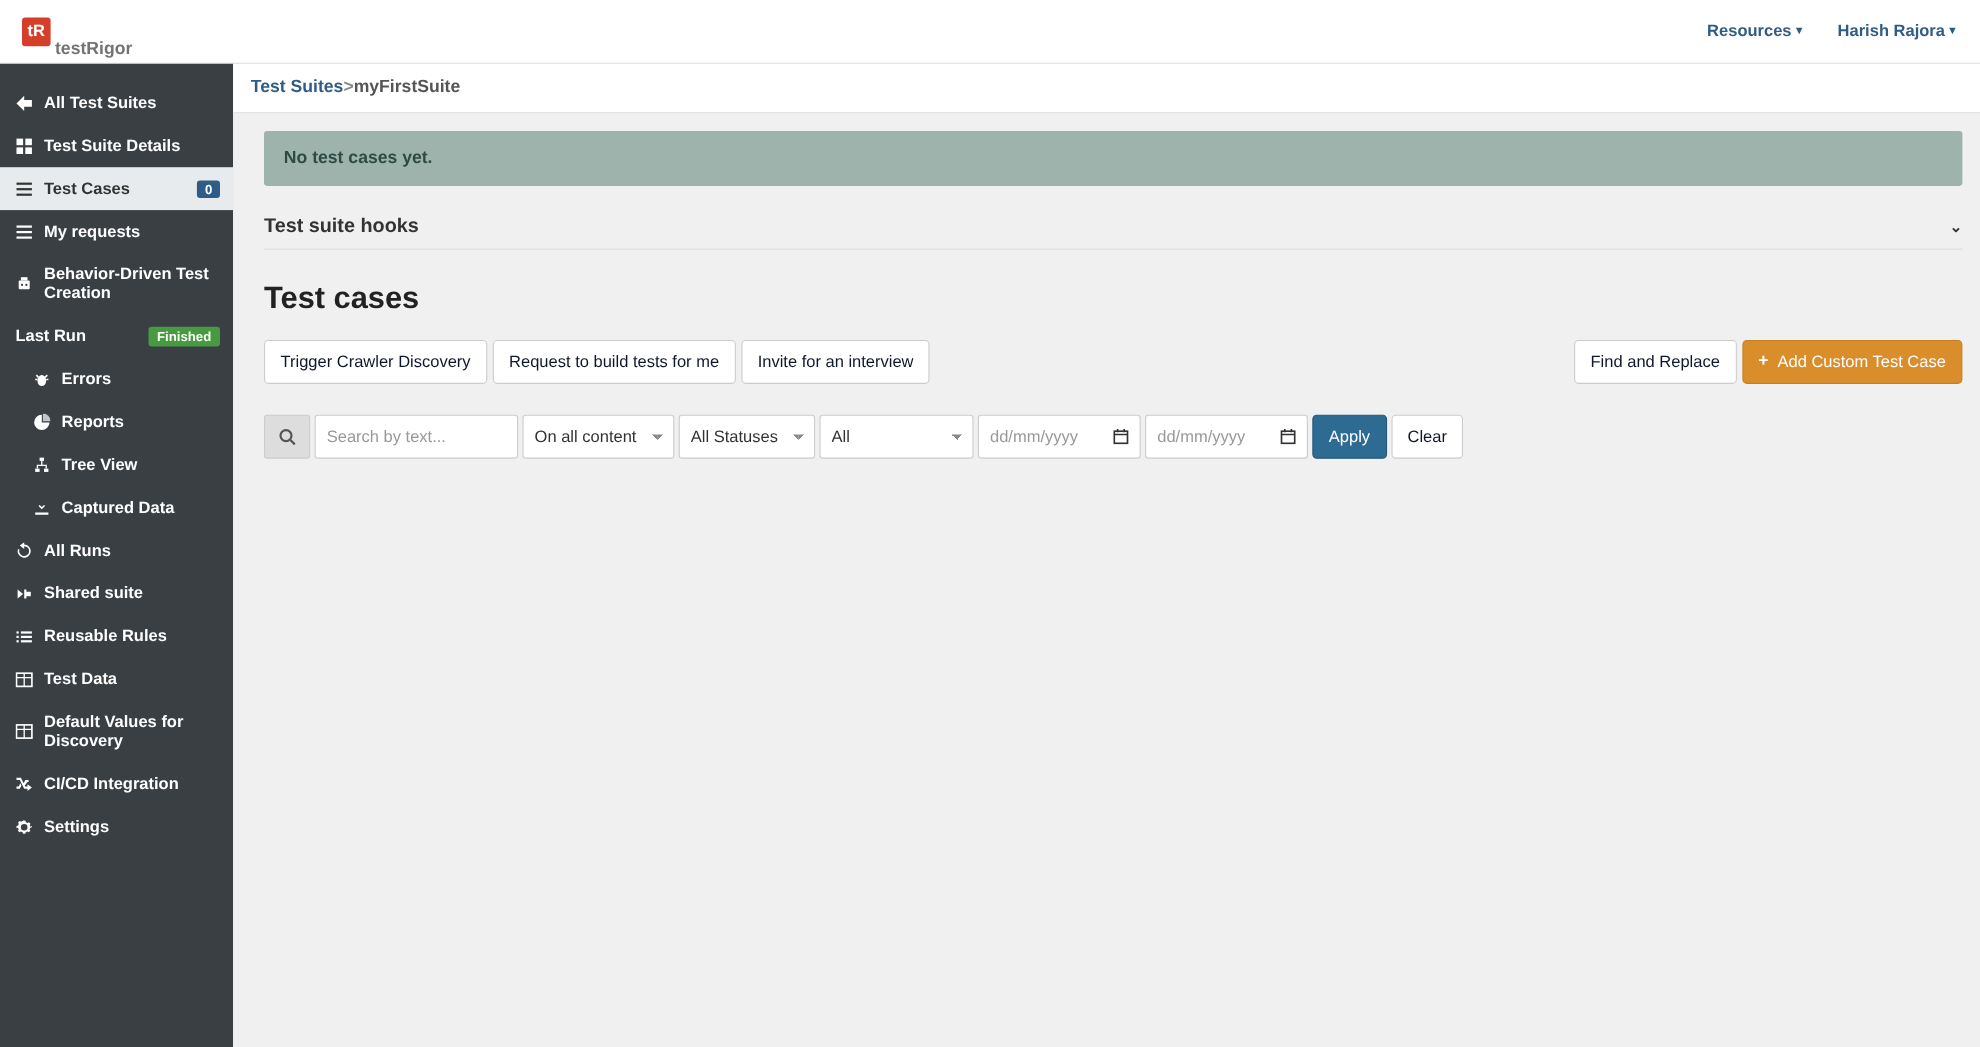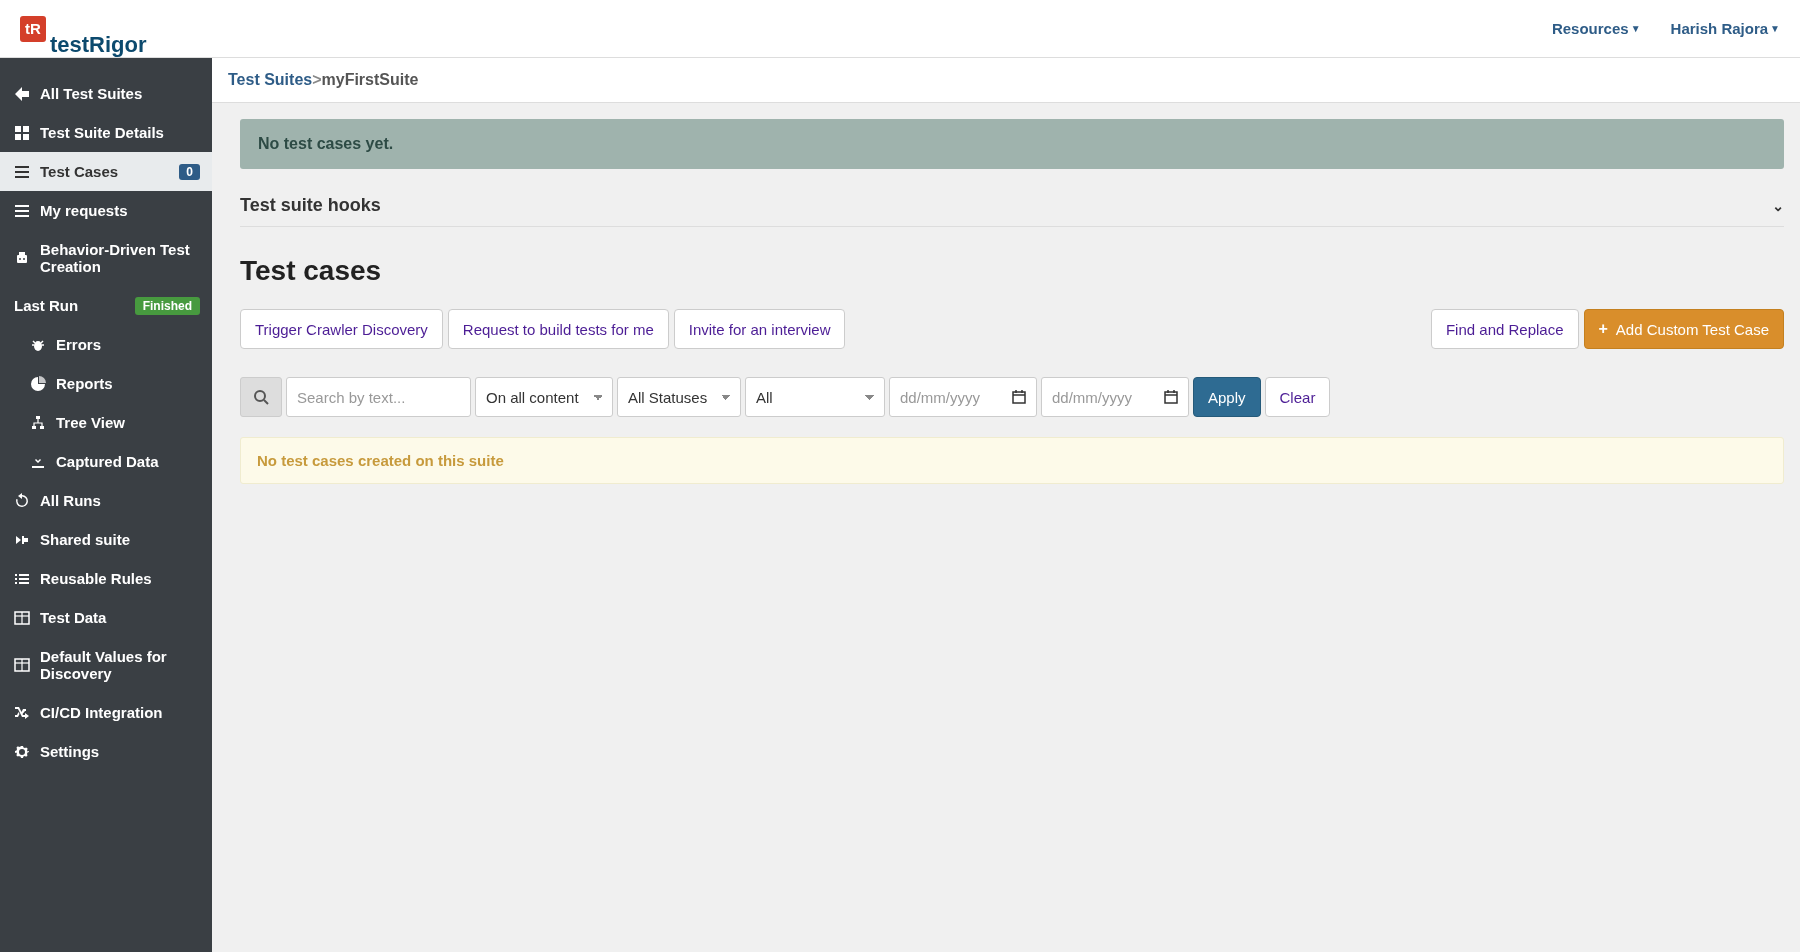--- a/index.html
+++ b/index.html
@@ -2,21 +2,21 @@
 <html><head>
   <meta charset="utf-8">
   <style>
     * { box-sizing: border-box; margin: 0; padding: 0; }
     body { font-family: -apple-system, BlinkMacSystemFont, "Segoe UI", Helvetica, Arial, sans-serif; font-size: 14px; color: #333; background: #fff; }
 
     
     .topbar { height: 58px; border-bottom: 1px solid #ddd; display: flex; align-items: center; justify-content: space-between; padding: 0 20px; }
     .logo { display: flex; align-items: center; gap: 2px; }
     .logo-badge { display: inline-flex; align-items: center; justify-content: center; width: 26px; height: 26px; background: #d43f2a; color: #fff; font-weight: 700; border-radius: 3px; font-size: 15px; }
-    .logo-text { font-weight: 700; font-size: 22px; color: #0c4a6e; margin-left: 2px; margin-top: 32px; }
+    .logo-text { font-weight: 700; font-size: 16px; color: #737373; margin-left: 2px; margin-top: 32px; }
     .topbar-right { display: flex; gap: 30px; align-items: center; }
     .topbar-link { color: #2e5c87; font-weight: 600; font-size: 15px; display: flex; align-items: center; gap: 2px; cursor: pointer; }
     .caret-down { font-size: 10px; }
 
     
     .layout { display: flex; height: calc(100vh - 50px); min-height: 748px; }
     .sidebar { width: 212px; background: #3a3f44; color: #fff; padding: 16px 0; overflow-y: auto; }
     .content { flex: 1; background: #f0f0f0; overflow-y: auto; }
 
     
@@ -35,21 +35,21 @@
 
     
     .main { padding: 16px 16px 24px 28px; }
     .alert-box { background: #9fb3ad; color: #2d4b45; padding: 16px 18px; border-radius: 3px; font-weight: 600; font-size: 16px; margin-bottom: 18px; }
     .hooks-row { display: flex; justify-content: space-between; align-items: center; padding: 8px 0 10px 0; border-bottom: 1px solid #ddd; font-weight: 700; font-size: 18px; color: #333; cursor: pointer; margin-bottom: 28px; }
     .hooks-row .chev { font-size: 14px; }
     h1.section-title { font-size: 28px; font-weight: 700; margin-bottom: 22px; color: #222; }
 
     .button-row { display: flex; justify-content: space-between; margin-bottom: 28px; }
     .button-group { display: flex; gap: 5px; }
-    .btn { background: #fff; border: 1px solid #ccc; border-radius: 4px; padding: 10px 14px; font-size: 15px; cursor: pointer; color: #4c1d95; }
+    .btn { background: #fff; border: 1px solid #ccc; border-radius: 4px; padding: 10px 14px; font-size: 15px; cursor: pointer; color: #0f172a; }
     .btn-primary { background: #d98e2b; border-color: #c4801f; color: #fff; font-weight: 500; display: flex; align-items: center; gap: 8px; }
     .btn-apply { background: #2e6b92; border-color: #255a7a; color: #fff; }
     .plus-icon { font-weight: 700; font-size: 16px; }
 
     .filter-row { display: flex; gap: 4px; margin-bottom: 20px; align-items: stretch; }
     .search-icon-box { background: #ddd; border: 1px solid #ccc; border-radius: 3px; width: 42px; display: flex; align-items: center; justify-content: center; color: #555; }
     .input, .select { background: #fff; border: 1px solid #ccc; border-radius: 3px; padding: 9px 10px; font-size: 15px; color: #333; height: 40px; }
     .input { width: 185px; }
     .input::placeholder { color: #999; }
     .select { min-width: 120px; appearance: none; padding-right: 26px; background-image: linear-gradient(45deg, transparent 50%, #888 50%), linear-gradient(135deg, #888 50%, transparent 50%); background-position: calc(100% - 14px) 17px, calc(100% - 9px) 17px; background-size: 5px 5px, 5px 5px; background-repeat: no-repeat; cursor: pointer; }
@@ -276,16 +276,15 @@
               <rect x="2" y="3" width="12" height="11" fill="none" stroke="currentColor" stroke-width="1.5"></rect>
               <line x1="2" y1="6" x2="14" y2="6" stroke="currentColor" stroke-width="1.5"></line>
               <line x1="5" y1="1" x2="5" y2="4" stroke="currentColor" stroke-width="1.5"></line>
               <line x1="11" y1="1" x2="11" y2="4" stroke="currentColor" stroke-width="1.5"></line>
             </svg>
         </div>
         <button class="btn btn-apply">Apply</button>
         <button class="btn">Clear</button>
       </div>
 
-      <div class="warn-box">No test cases created on this suite</div>
     </div>
   </div>
 </div>
 
 </body></html>

